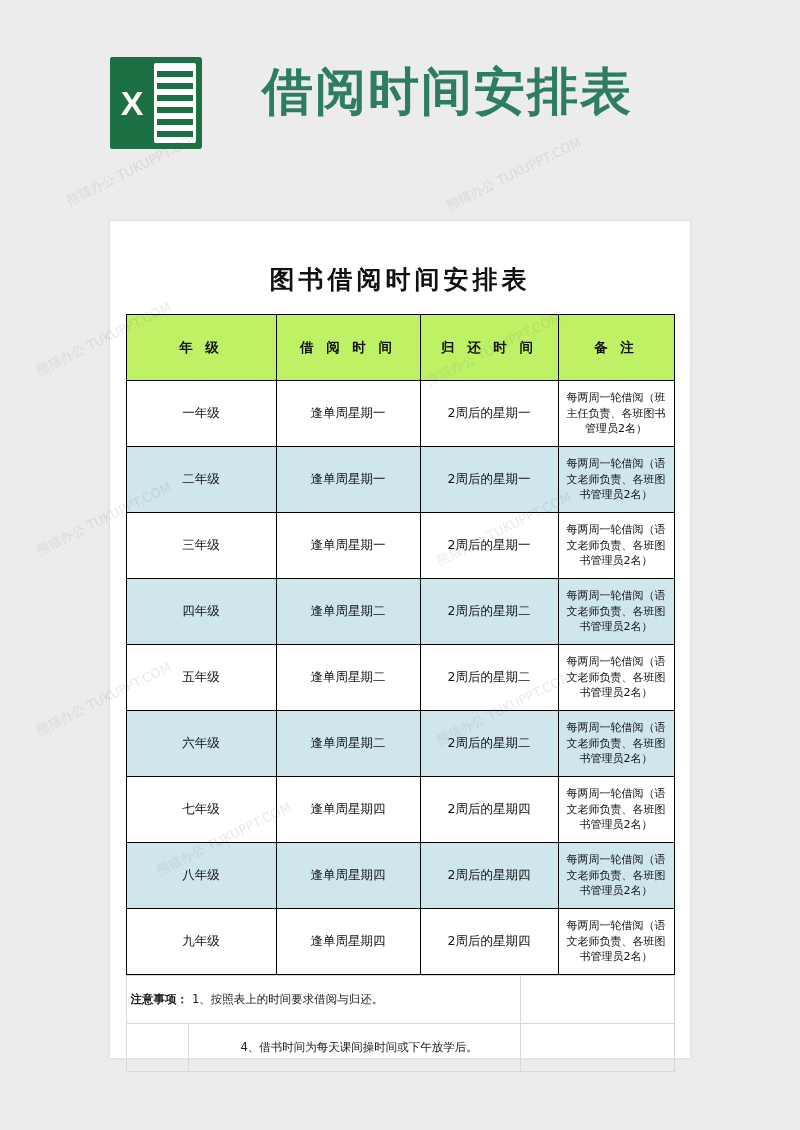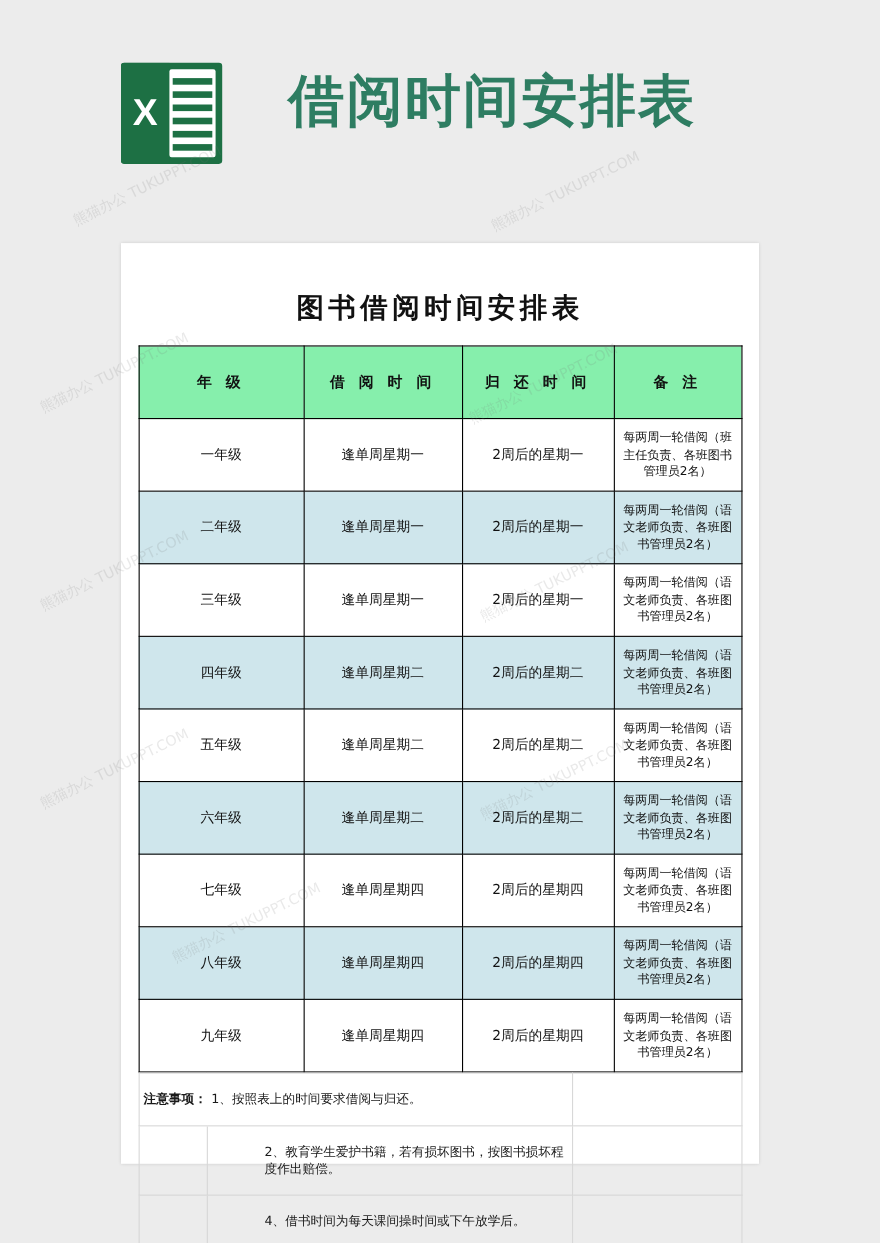--- a/index.html
+++ b/index.html
@@ -112,21 +112,21 @@
     table-layout: fixed;
   }
   table.sched th, table.sched td {
     border: 1px solid #000000;
     text-align: center;
     vertical-align: middle;
     font-family: "DejaVu Sans", "Liberation Sans", sans-serif;
     color: #111111;
   }
   table.sched thead th {
-    background: #86efac;
+    background: #bef264;
     height: 66px;
     font-size: 13.5px;
     font-weight: bold;
     letter-spacing: 4px;
   }
   table.sched tbody td {
     height: 66px;
     font-size: 12.5px;
     margin-top: 21px;
   }
@@ -289,25 +289,20 @@
         <col style="width:154px">
     </colgroup>
     <tbody>
       <tr>
         <td class="lbl">注意事项：</td>
         <td class="txt">1、按照表上的时间要求借阅与归还。</td>
         <td class="blank"></td>
       </tr>
       <tr>
         <td class="blank"></td>
-        <td class="txt indent">2、教育学生爱护书籍，若有损坏图书，按图书损坏程度作出赔偿。</td>
-        <td class="blank"></td>
-      </tr>
-      <tr>
-        <td class="blank"></td>
         <td class="txt indent">4、借书时间为每天课间操时间或下午放学后。</td>
         <td class="blank"></td>
       </tr>
     </tbody>
   </table>
 </div>
 
 <div class="wm" style="left:60px;  top:160px;">熊猫办公 TUKUPPT.COM</div>
 <div class="wm" style="left:440px; top:165px;">熊猫办公 TUKUPPT.COM</div>
 <div class="wm" style="left:30px;  top:330px;">熊猫办公 TUKUPPT.COM</div>

